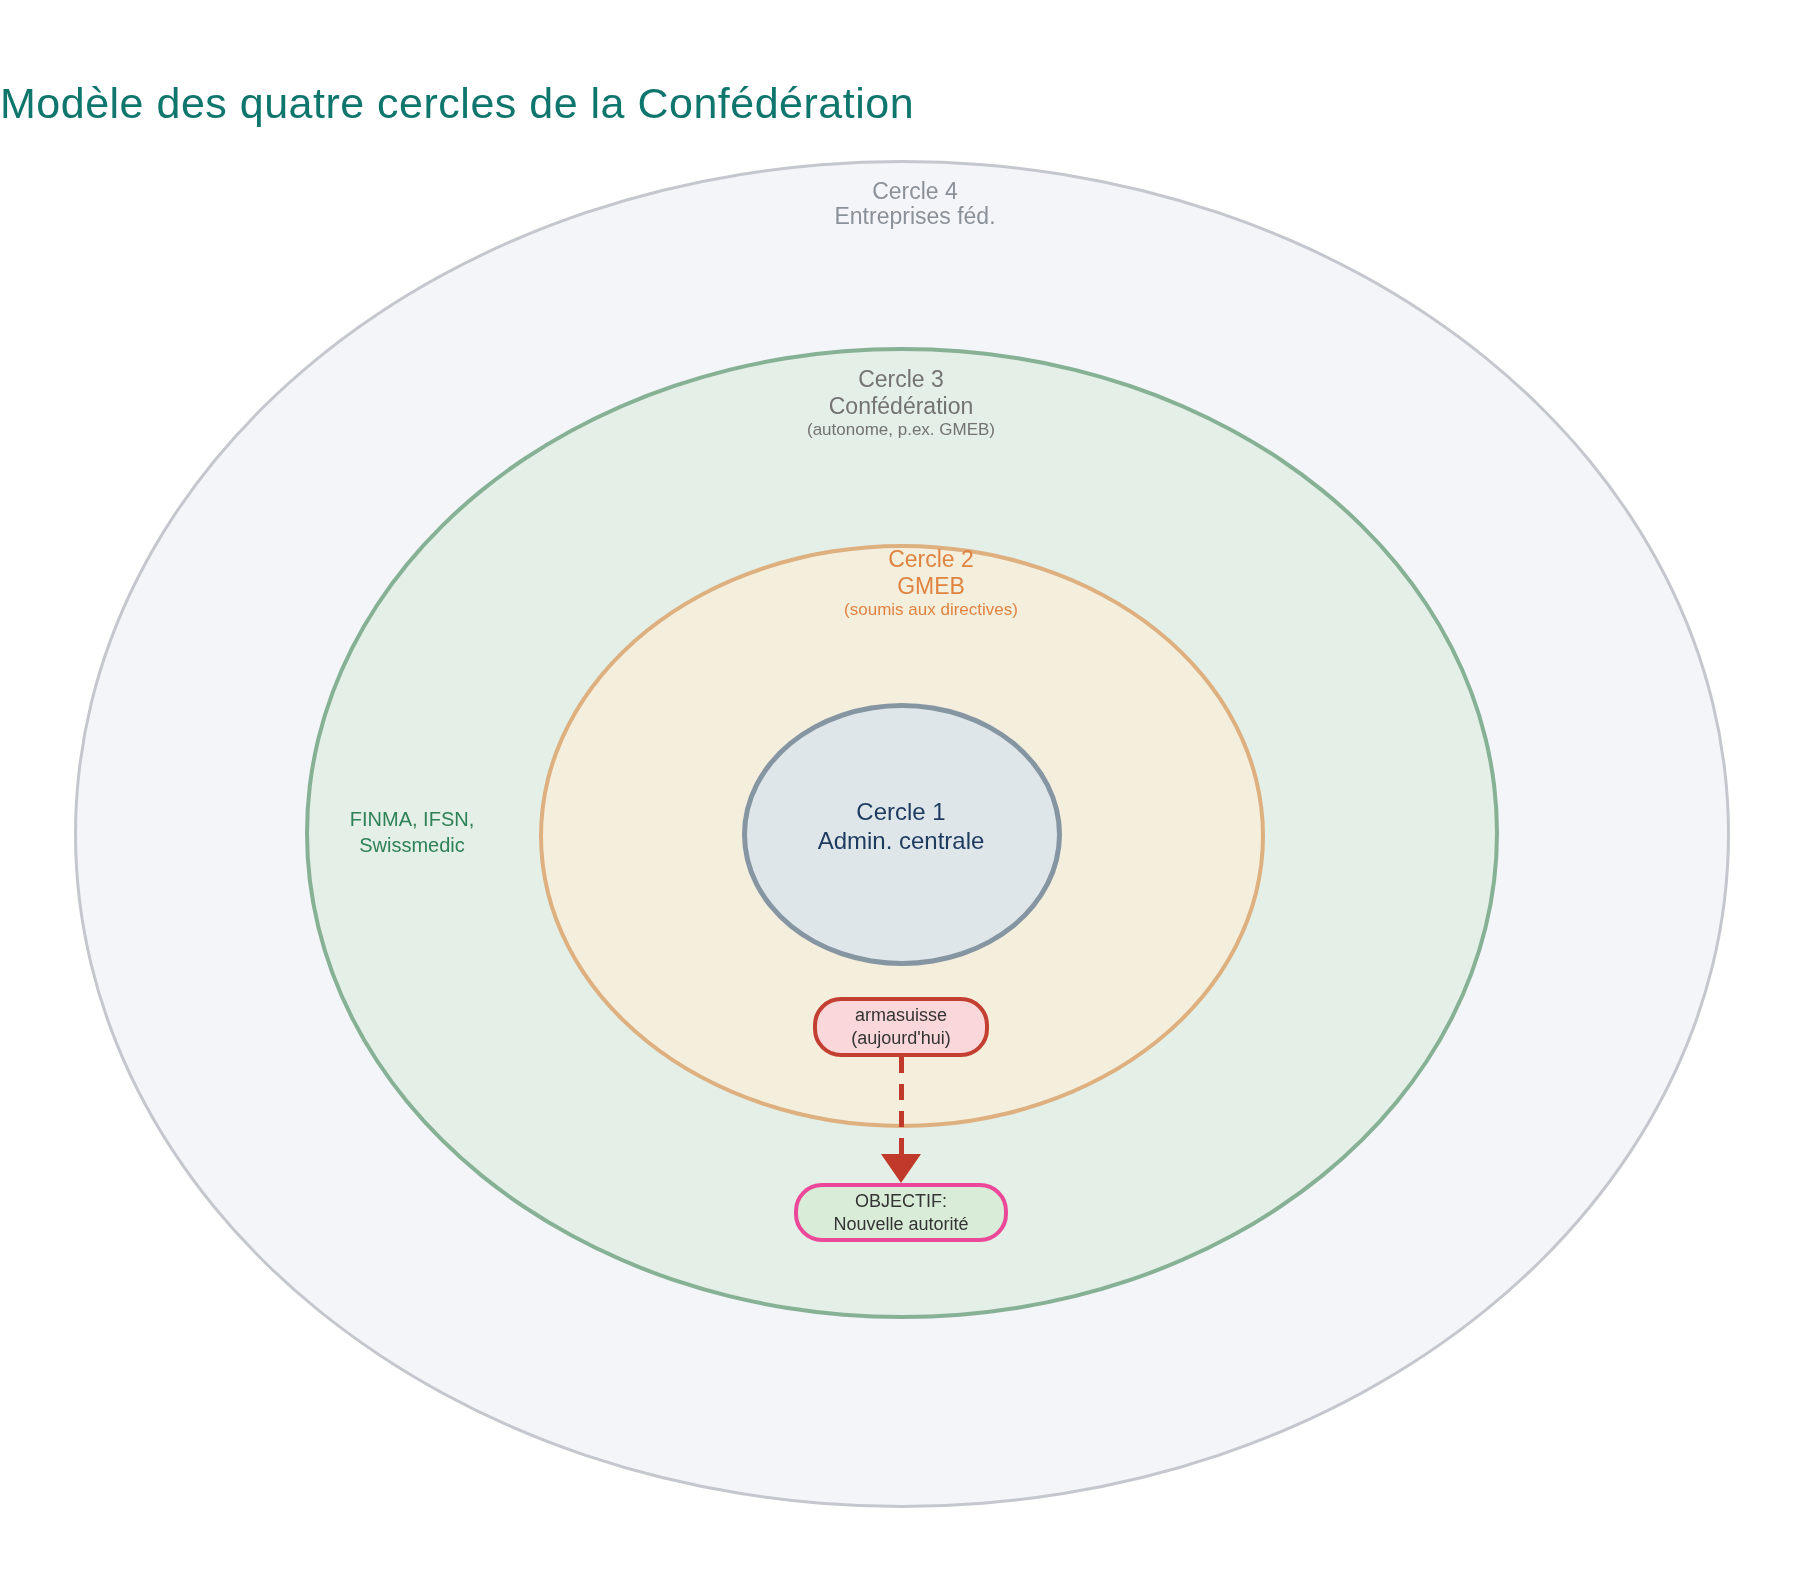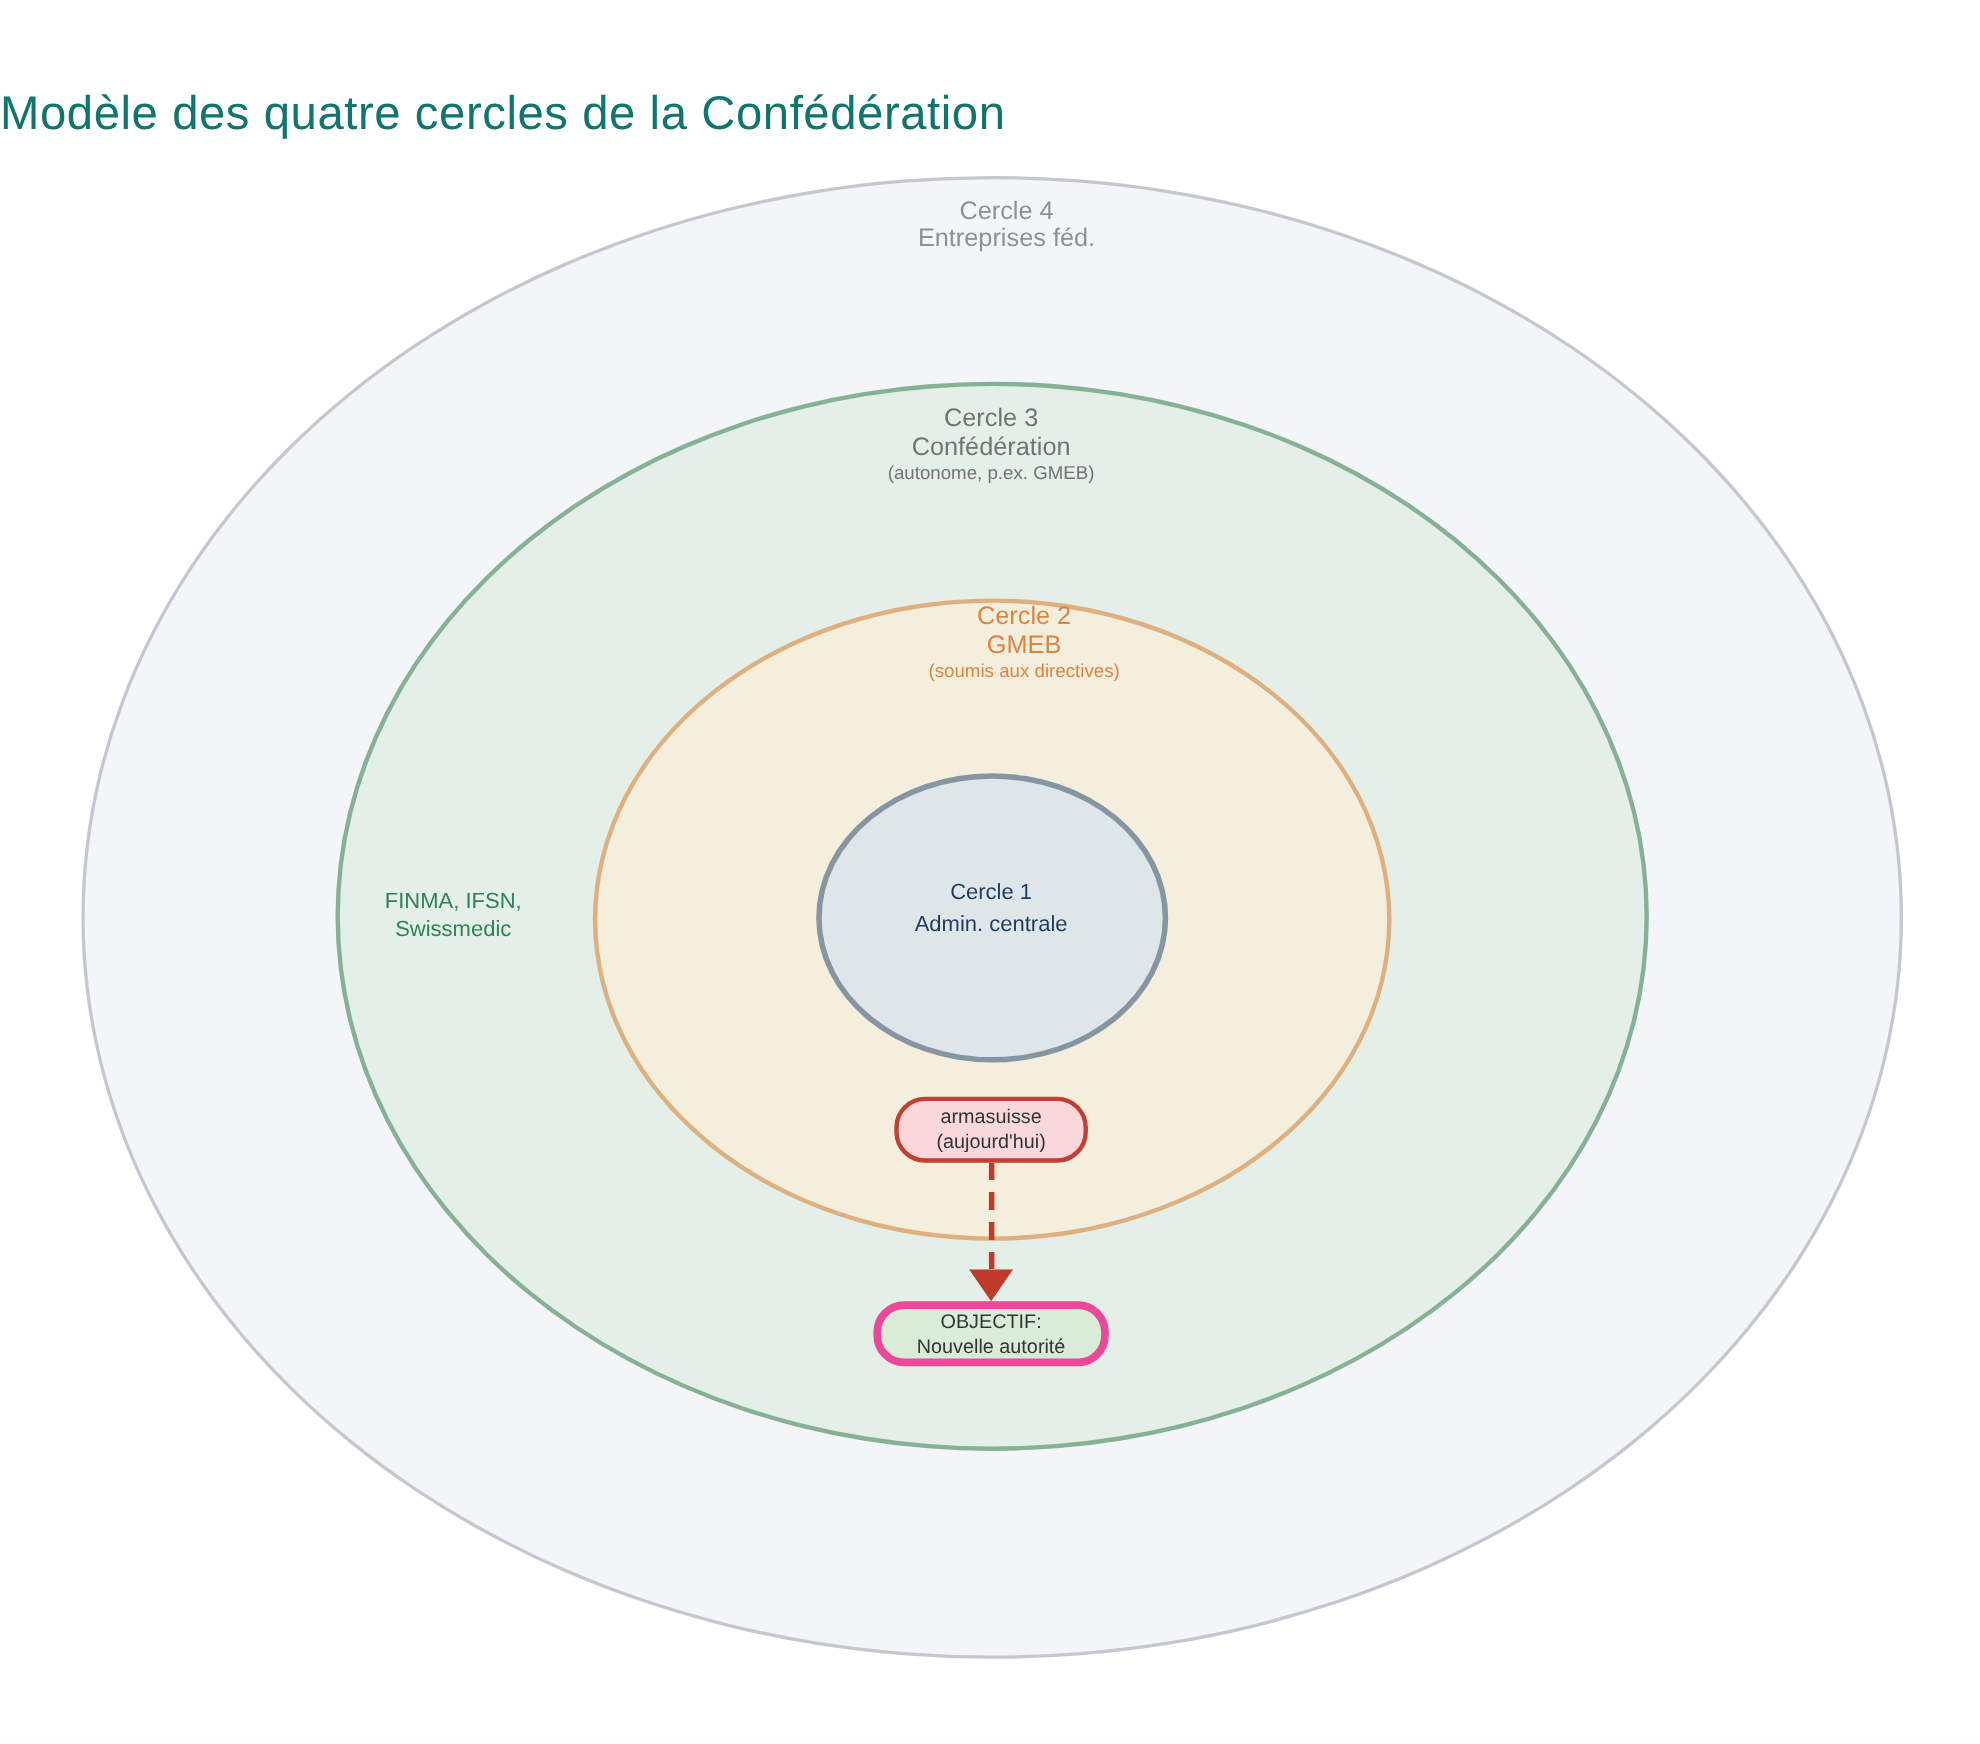--- a/index.html
+++ b/index.html
@@ -64,21 +64,21 @@
   }
   .ring-label .note {
     font-size: 17px;
     line-height: 19px;
   }
   .label-c4 { top: 179px; color: #8b9199; }
   .label-c4 .line { line-height: 25px; margin-left: 28px; }
   .label-c3 { top: 366px; color: #737373; }
   .label-c2 { top: 546px; color: #df8340; margin-left: 30px; }
   .label-c1 { top: 797px; color: #1d3a5f; }
-  .label-c1 .line { font-size: 20px; line-height: 29px; }
+  .label-c1 .line { font-size: 24px; line-height: 29px; }
   .side-label {
     position: absolute;
     left: 412px;
     top: 806px;
     transform: translateX(-50%);
     text-align: center;
     color: #2f8257;
     font-size: 20px;
     line-height: 26px;
     white-space: nowrap;
@@ -105,21 +105,21 @@
     width: 176px;
     height: 60px;
     background: #f9d7db;
     border: 4px solid #c33f31;
   }
   .box-objective {
     top: 1183px;
     width: 214px;
     height: 59px;
     background: #d8ecd8;
-    border: 7px solid #ec4899;
+    border: 4px solid #ec4899;
   }
   .arrow-line {
     position: absolute;
     left: 899px;
     top: 1057px;
     width: 5px;
     height: 100px;
     background: repeating-linear-gradient(
       to bottom,
       #c0392b 0px, #c0392b 16px,

